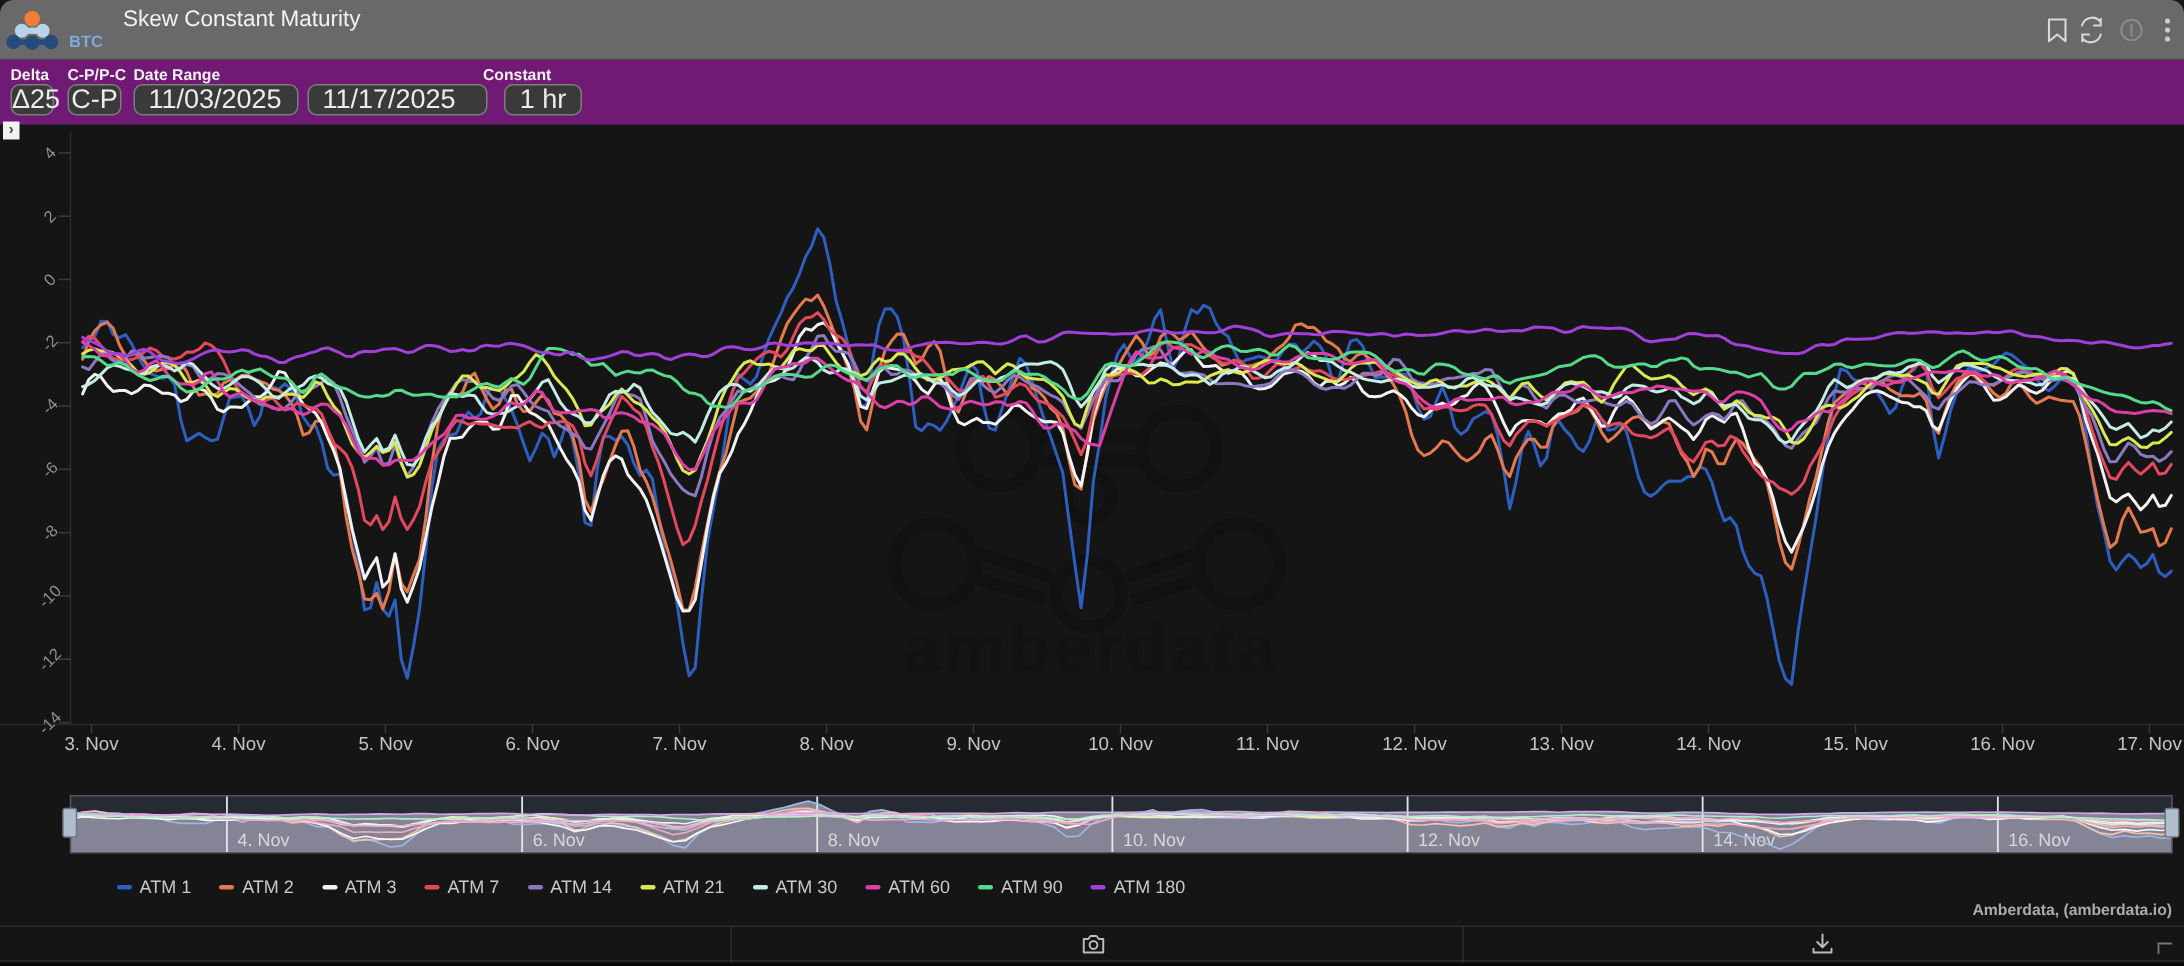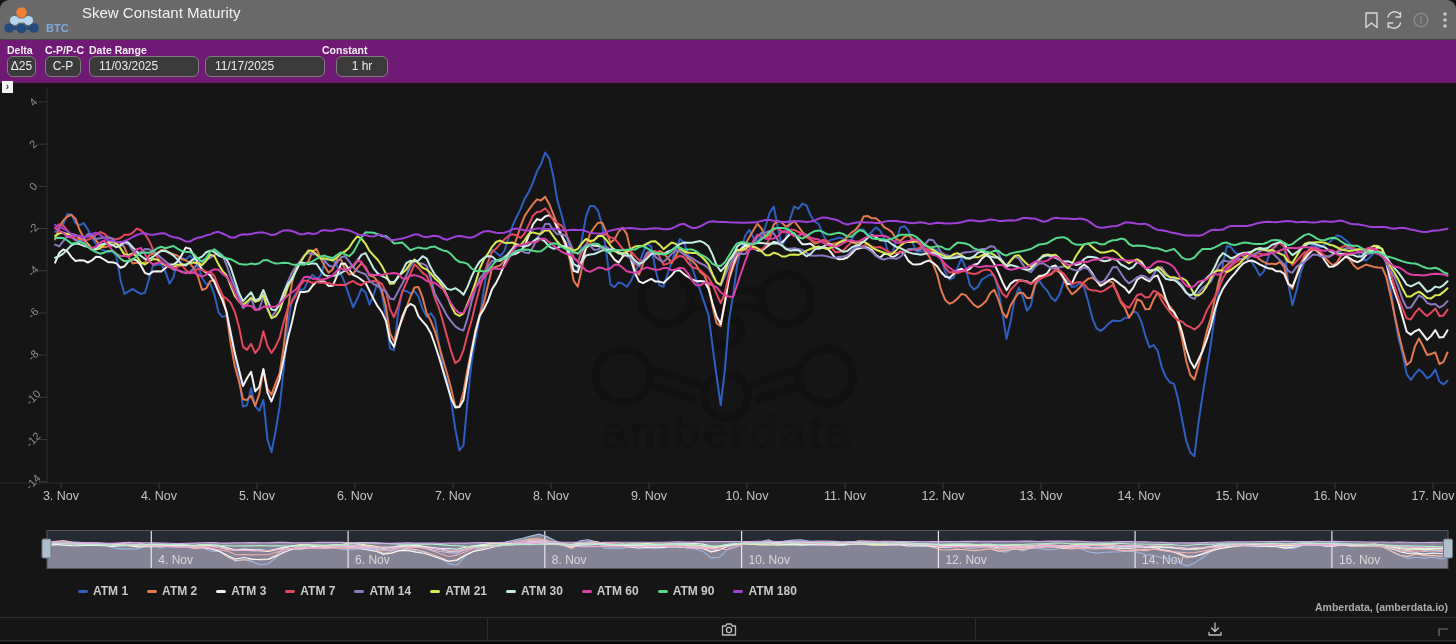--- a/index.html
+++ b/index.html
@@ -1,23 +1,23 @@
 <!DOCTYPE html>
 <html><head><meta charset="utf-8">
 <style>
 * { margin:0; padding:0; box-sizing:border-box; }
 body { width:1456px; height:644px; background:#151515; font-family:"Liberation Sans",sans-serif; overflow:hidden; position:relative; }
 .hdr { position:absolute; left:0; top:0; width:1456px; height:40px; background:#696969; border-radius:9px 9px 0 0; border-bottom:1px solid #454545; }
 .hdr .title { position:absolute; left:46px; top:4px; font-size:15px; color:#f2f2f2;margin-left:36px; }
 .hdr .sub { position:absolute; left:46px; top:22px; font-size:11px; font-weight:bold; color:#7da9dc; }
 .ctrls { position:absolute; left:0; top:40px; width:1456px; height:43px; background:#701a75; }
 .lbl { position:absolute; top:4px; font-size:10.5px; font-weight:bold; color:#f0f0f0; }
-.btn { position:absolute; top:16px; height:21px; background:#3a3a3a; border:1px solid #7d7d7d; border-radius:6px; color:#ececec; font-size:12px; line-height:19px; text-align:center; font-family:"Liberation Sans",sans-serif; }
+.btn { position:absolute; top:16px; height:21px; background:#3a3a3a; border:1px solid #7d7d7d; border-radius:6px; color:#ececec; font-size:18px; line-height:19px; text-align:center; font-family:"Liberation Sans",sans-serif; }
 .legend { position:absolute; left:78px; top:584px; display:flex; gap:19px; align-items:center; height:14px; }
-.li { display:flex; align-items:center; gap:5px; font-size:12px; font-weight:bold; color:#c9c9c9; white-space:nowrap; }
+.li { display:flex; align-items:center; gap:5px; font-size:12px; font-weight:normal; color:#c9c9c9; white-space:nowrap; }
 .sw { width:10px; height:3px; border-radius:1.5px; }
 .credit { position:absolute; right:8px; top:601px; font-size:10.5px; color:#ababab;font-weight:bold; }
 .toolbar { position:absolute; left:0; top:617px; width:1456px; height:24px; border-top:1px solid #2d2d2d; border-bottom:1px solid #2d2d2d; background:#151515; }
 .tb-div { position:absolute; top:0; width:1px; height:24px; background:#2d2d2d; }
 .botstrip { position:absolute; left:0; top:642px; width:1456px; height:2px; background:#060606; }
 .exp { position:absolute; left:2px; top:81px; width:11px; height:12px; background:#f2f2f2; color:#444; font-size:10px; font-weight:bold; line-height:12px; text-align:center; }
 </style></head>
 <body>
 <svg width="1456" height="644" viewBox="0 0 1456 644" font-family="Liberation Sans, sans-serif" style="position:absolute;left:0;top:0">
 <g stroke="#111111" fill="none" stroke-width="8">

